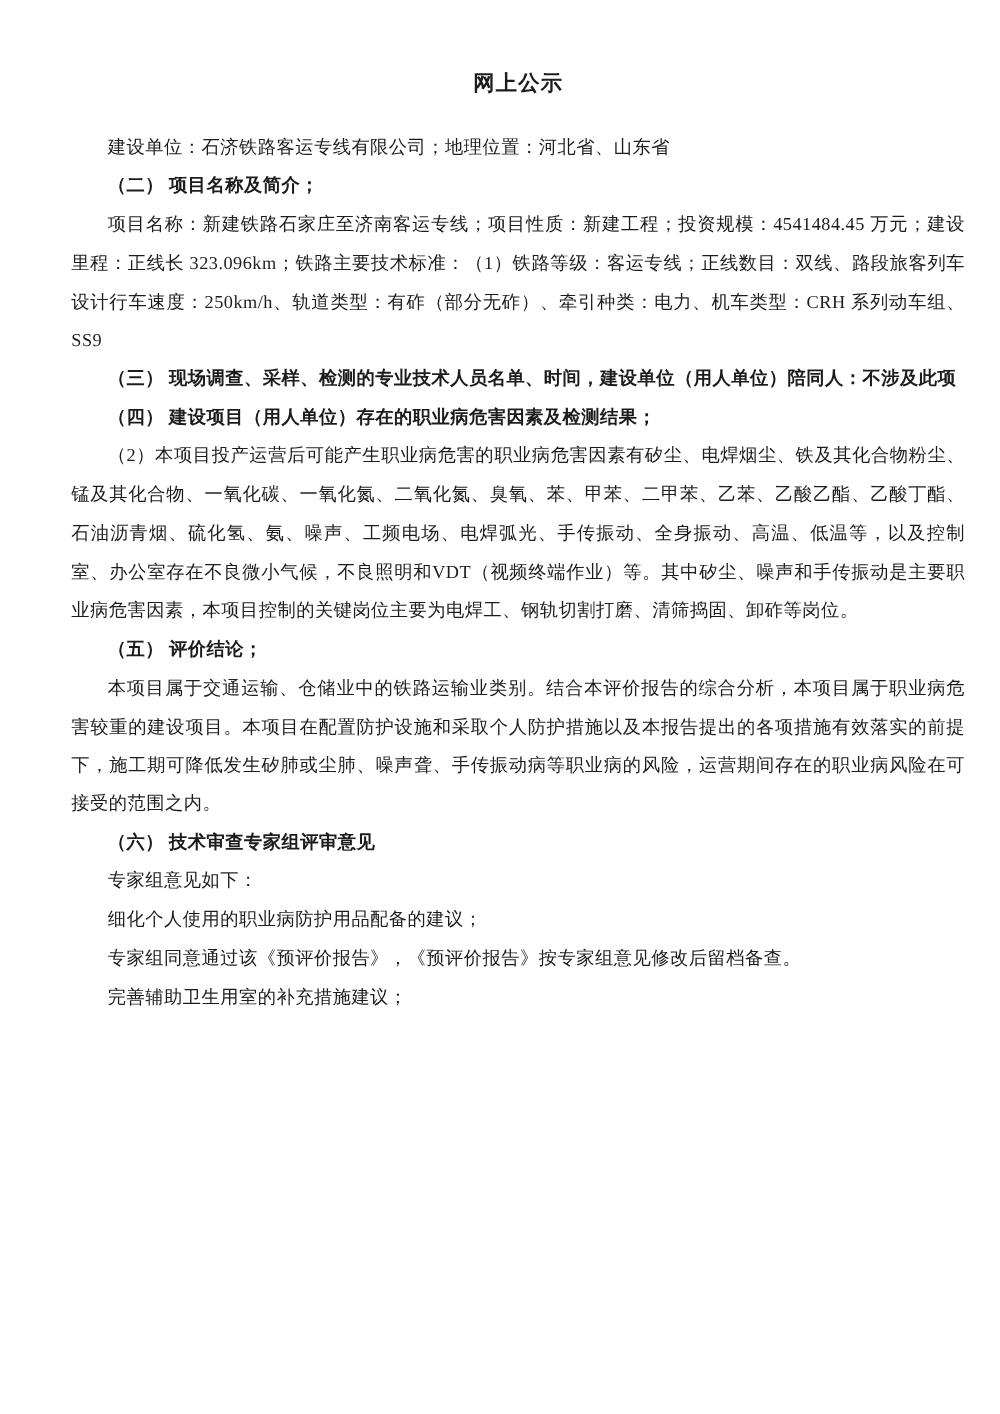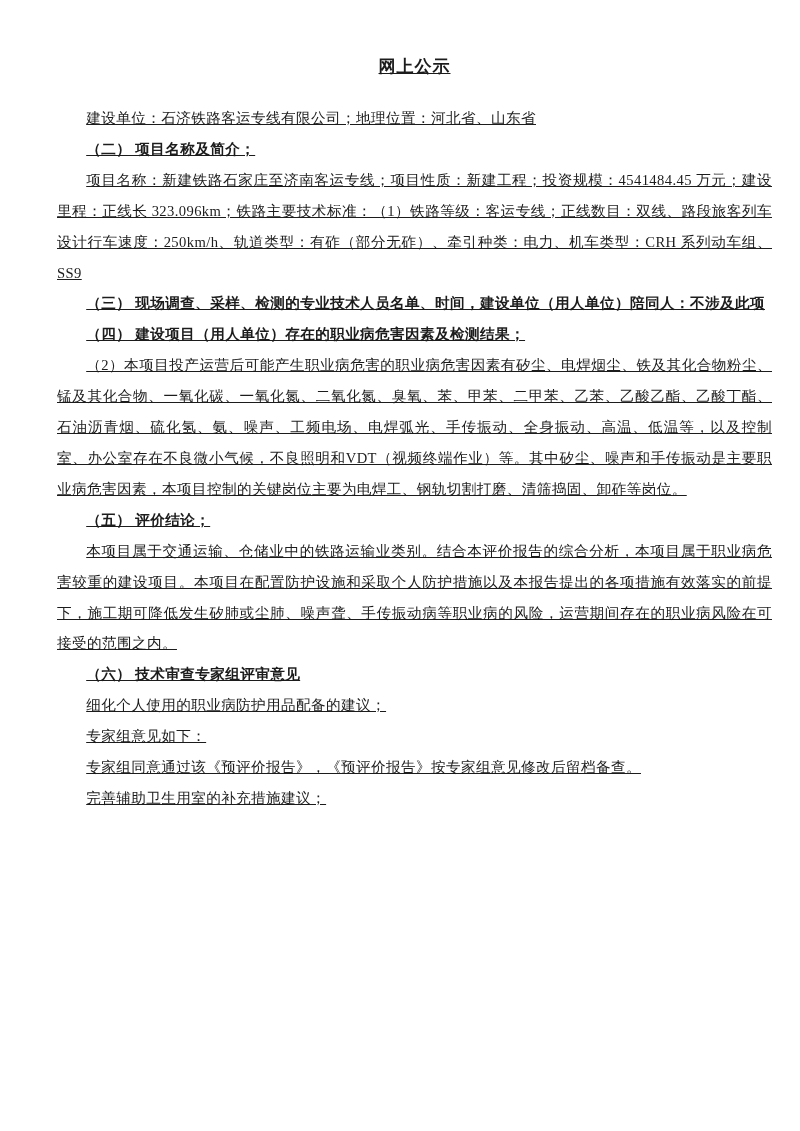--- a/index.html
+++ b/index.html
@@ -11,21 +11,20 @@
     position: relative;
     width: 800px;
     height: 1131px;
     background: #ffffff;
     overflow: hidden;
     font-family: "Liberation Serif", "DejaVu Serif", serif;
     color: #1c1c1c;
   }
   .content {
     padding: 52px 28px 0 57px;
-    text-decoration: underline;
   }
   .doc-title {
     text-align: center;
     font-weight: bold;
     font-size: 17px;
     line-height: 30px;
     margin: 0 0 21px 0;
     letter-spacing: 1px;
   }
   .section {
@@ -69,20 +68,20 @@
         <div class="section">
           <div class="heading">（四） 建设项目（用人单位）存在的职业病危害因素及检测结果；</div>
           <div class="para">（2）本项目投产运营后可能产生职业病危害的职业病危害因素有矽尘、电焊烟尘、铁及其化合物粉尘、锰及其化合物、一氧化碳、一氧化氮、二氧化氮、臭氧、苯、甲苯、二甲苯、乙苯、乙酸乙酯、乙酸丁酯、石油沥青烟、硫化氢、氨、噪声、工频电场、电焊弧光、手传振动、全身振动、高温、低温等，以及控制室、办公室存在不良微小气候，不良照明和VDT（视频终端作业）等。其中矽尘、噪声和手传振动是主要职业病危害因素，本项目控制的关键岗位主要为电焊工、钢轨切割打磨、清筛捣固、卸砟等岗位。</div>
         </div>
         <div class="section">
           <div class="heading">（五） 评价结论；</div>
           <div class="para">本项目属于交通运输、仓储业中的铁路运输业类别。结合本评价报告的综合分析，本项目属于职业病危害较重的建设项目。本项目在配置防护设施和采取个人防护措施以及本报告提出的各项措施有效落实的前提下，施工期可降低发生矽肺或尘肺、噪声聋、手传振动病等职业病的风险，运营期间存在的职业病风险在可接受的范围之内。</div>
         </div>
         <div class="section">
           <div class="heading">（六） 技术审查专家组评审意见</div>
+          <div class="para">专家组意见如下：</div>
           <div class="para">细化个人使用的职业病防护用品配备的建议；</div>
-          <div class="para">专家组意见如下：</div>
           <div class="para">专家组同意通过该《预评价报告》，《预评价报告》按专家组意见修改后留档备查。</div>
           <div class="para">完善辅助卫生用室的补充措施建议；</div>
         </div>
       </div>
   </div>
 </div>
 
 </body></html>

